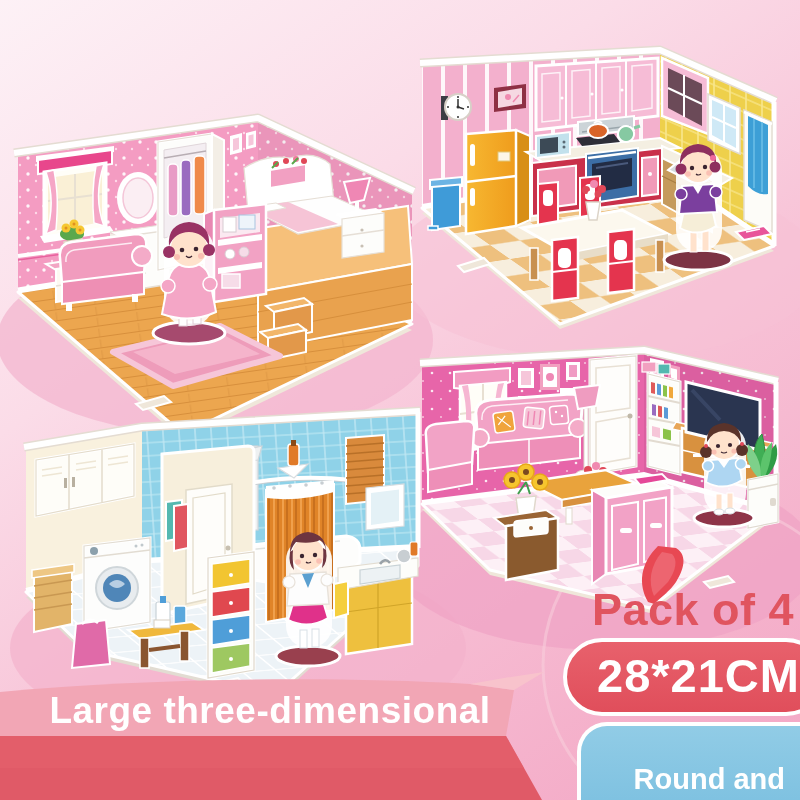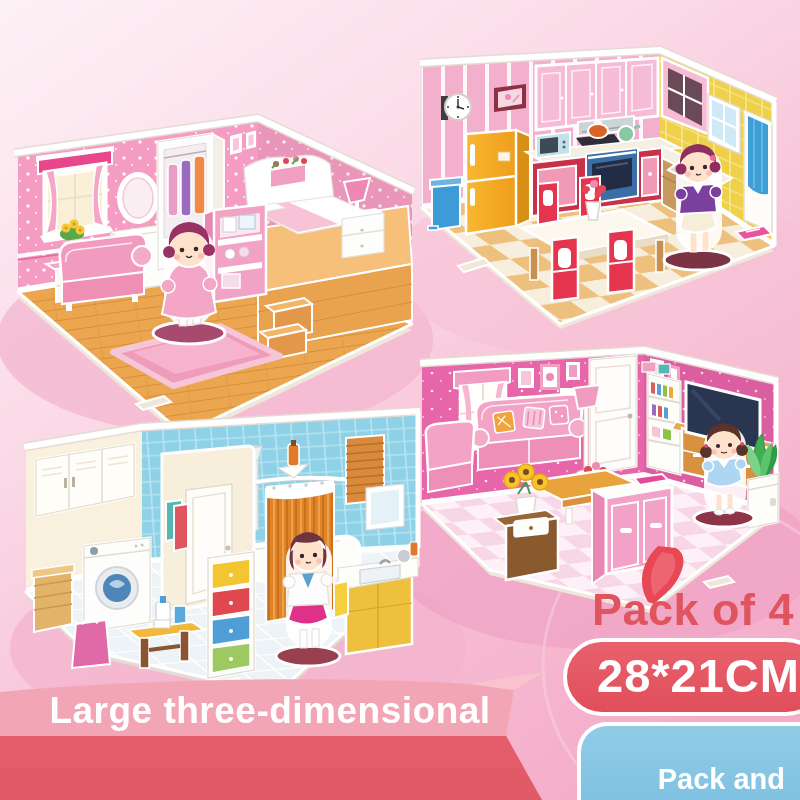--- a/index.html
+++ b/index.html
@@ -732,18 +732,18 @@
   </div>
 
   <div class="pack-label">Pack of 4</div>
 
   <div class="size-badge">
     <span>28*21CM</span>
   </div>
 
   <div class="safety-badge">
     <div>
-      <div>Pack and</div>
+      <div>Round and</div>
       <div>non-harmful</div>
     </div>
   </div>
 
 </div>
 
 </body></html>

